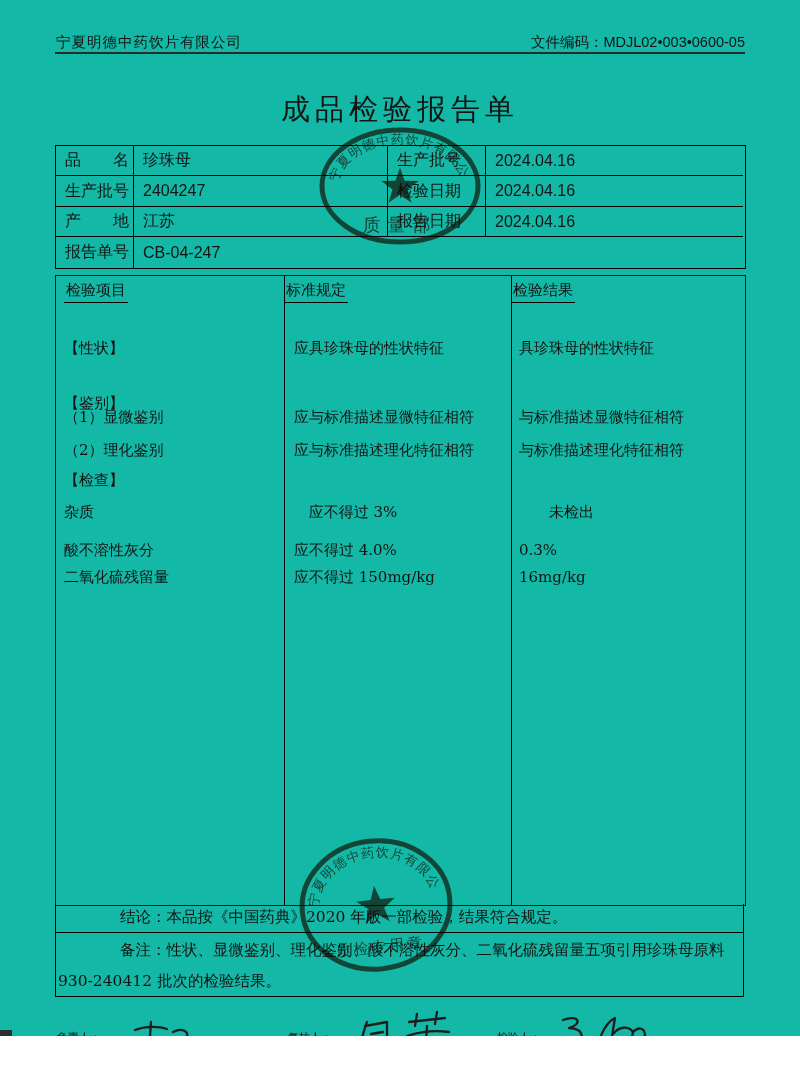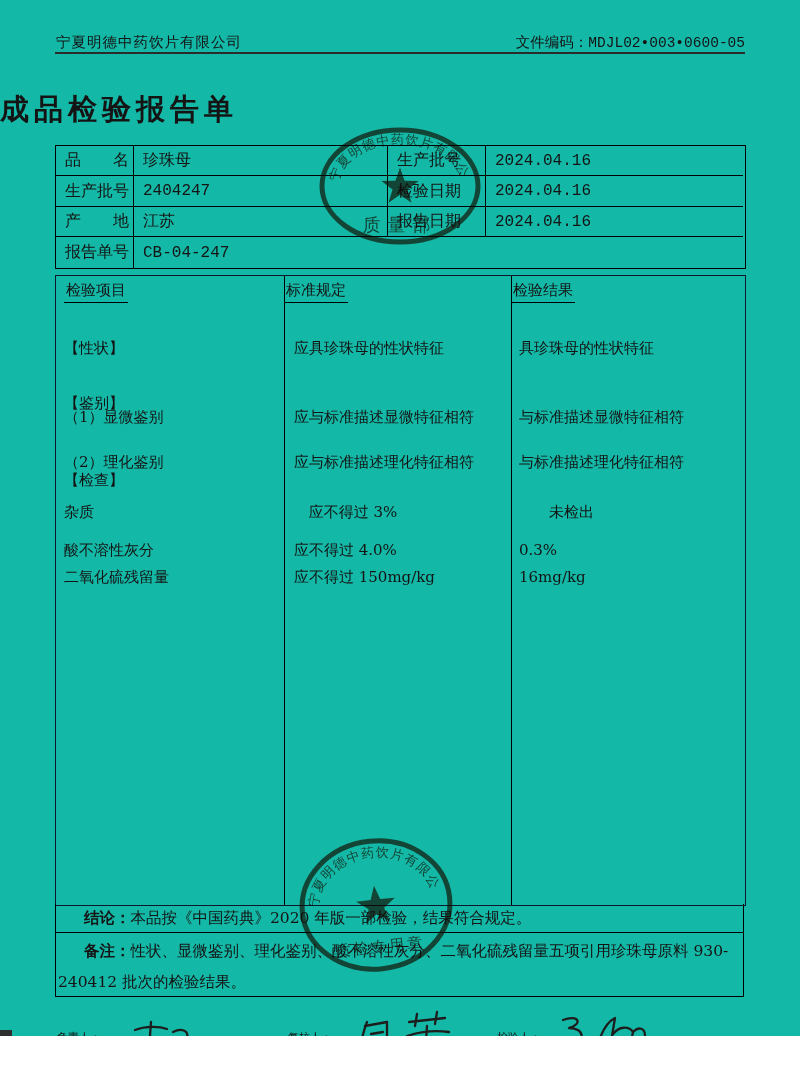--- a/index.html
+++ b/index.html
@@ -1,56 +1,56 @@
 <!DOCTYPE html>
 <html><head>
 <meta charset="utf-8">
 <style>
   html,body{margin:0;padding:0;background:#fff;}
   #page{position:relative;width:800px;height:1036px;background:#14b8a6;overflow:hidden;
         font-family:"DejaVu Serif","Liberation Serif",serif;color:#141414;}
   .abs{position:absolute;}
-  .mono{font-family:Liberation Mono, monospace;}
+  .mono{font-family:Liberation Sans, sans-serif;}
 
   
   .hdr-company{left:56px;top:33px;font-size:14.5px;letter-spacing:1px;}
   .hdr-code{right:55px;top:33px;font-size:14.5px;}
   .hdr-rule{left:55px;top:52px;width:690px;height:2px;background:#2b2b2b;}
 
   
-  .title{left:0;top:90px;width:100%;font-size:29px;font-weight:bold;letter-spacing:5px;}
+  .title{left:0;top:90px;width:100%;text-align:center;font-size:29px;font-weight:normal;letter-spacing:5px;}
 
   
   .t1{left:55px;top:145px;width:689px;border:1px solid #000;display:grid;
       grid-template-columns:78px 254px 98px 257px;grid-template-rows:30px 31px 30px 31px;font-size:16px;}
   .t1 .c{border-right:1px solid #000;border-bottom:1px solid #000;display:flex;align-items:center;
          padding-left:9px;box-sizing:border-box;overflow:hidden;}
   .t1 .c.lastcol{border-right:none;}
   .t1 .c.lastrow{border-bottom:none;}
   .t1 .c.span3{grid-column:2/5;}
 
   
   .t2{left:55px;top:275px;width:689px;height:629px;border:1px solid #0f172a;font-size:15px;}
   .t2 .vline{position:absolute;top:0;bottom:0;width:1px;background:#000;}
   .v1{left:228px;} .v2{left:455px;}
   .t2row{position:absolute;left:0;width:100%;display:flex;line-height:20px;}
   .t2row .c1{width:228px;padding-left:8px;box-sizing:border-box;}
   .t2row .c2{width:227px;padding-left:10px;box-sizing:border-box;}
   .t2row .c3{width:234px;padding-left:8px;box-sizing:border-box;}
   .t2head .c2,.t2head .c3{text-align:left;padding-left:0;}
   .t2head .ul{border-bottom:1px solid #000;padding:0 2px 3px 2px;}
-  .rh{top:4px;} .r0{top:62px;} .r1{top:117px;} .r2{top:131px;} .r3{top:176px;}
+  .rh{top:4px;} .r0{top:62px;} .r1{top:117px;} .r2{top:131px;} .r3{top:164px;}
   .r4{top:194px;} .r5{top:226px;gap:44px;} .r6{top:264px;} .r7{top:291px;}
 
   
   .concl{left:55px;top:904px;width:689px;height:29px;border:1px solid #000;border-top:none;
          box-sizing:border-box;line-height:27px;text-indent:28px;font-size:15.5px;}
   .remark{left:55px;top:933px;width:689px;height:64px;border:1px solid #000;border-top:none;
           box-sizing:border-box;font-size:15.5px;line-height:31px;padding:2px 4px 0 2px;text-indent:26px;}
-  .blb{font-weight:bold;}
+  .blb{font-weight:normal;margin-left:36px;}
 
   
   .sigrow{left:55px;top:1020px;width:690px;height:62px;font-size:11px;}
   .siglab{position:absolute;top:10px;}
   .l-resp{left:2px;} .l-rev{left:233px;} .l-insp{left:442px;}
   .sigsvg{position:absolute;}
   .s-resp{left:68px;top:-4px;} .s-rev{left:298px;top:-10px;} .s-insp{left:496px;top:-8px;}
   .sigsvg path{stroke:#1d1d1d;stroke-width:2.3;fill:none;stroke-linecap:round;stroke-linejoin:round;}
 
   

